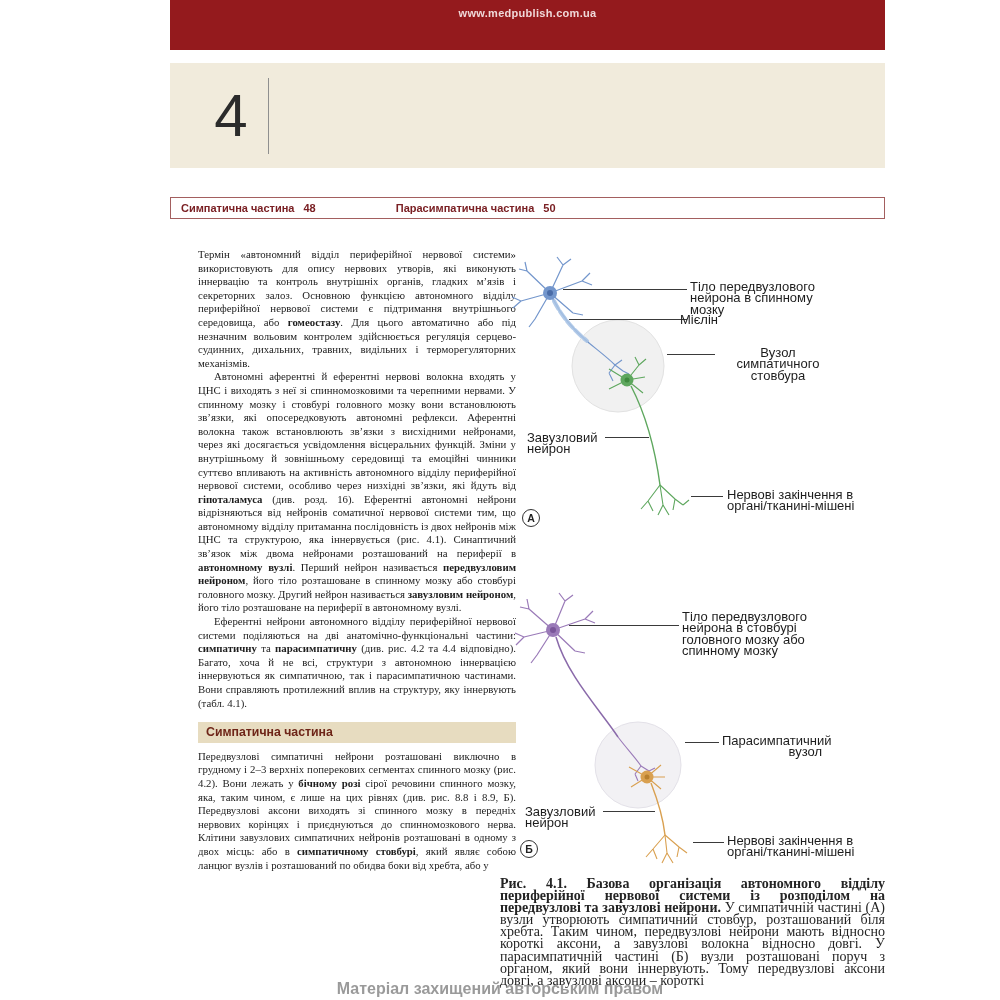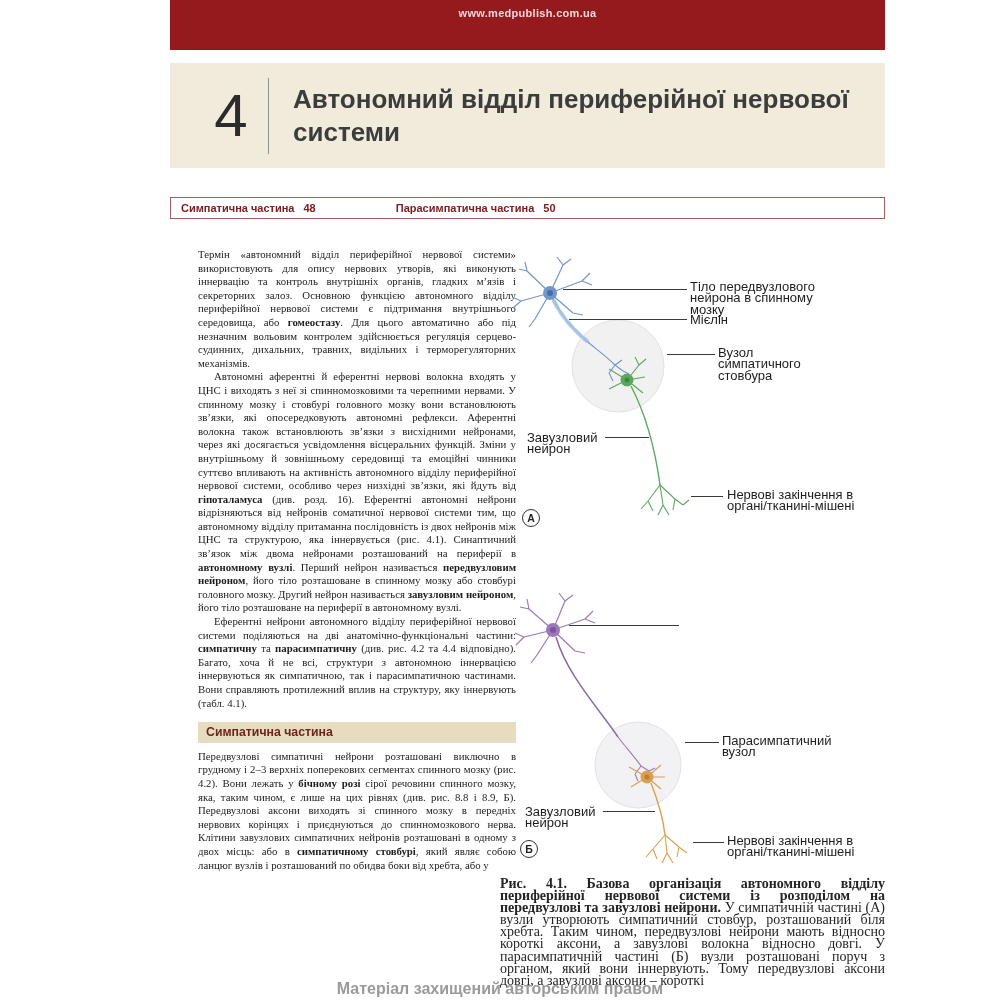--- a/index.html
+++ b/index.html
@@ -42,21 +42,20 @@
 
 <div class="page">
 
   <div class="banner">
     <span>www.medpublish.com.ua</span>
   </div>
 
   <div class="chapter-head">
     <div class="chapter-num">4</div>
     <div class="chapter-divider"></div>
-    <h1 class="chapter-title">Автономний відділ периферійної нервової системи</h1>
   </div>
 
   <div class="toc-box">
     <div class="toc-item">
       <span>Симпатична частина</span>
       <span class="toc-page">48</span>
     </div>
     <div class="toc-item">
       <span>Парасимпатична частина</span>
       <span class="toc-page">50</span>
@@ -100,23 +99,23 @@
       <path d="M126 133 C 140 160, 150 195, 155 232" stroke="#5ea75e" stroke-width="1.4" fill="none"></path>
       <g stroke="#5ea75e" stroke-width="1.1" fill="none">
         <path d="M155 232 L143 248 M143 248 L136 256 M143 248 L148 258"></path>
         <path d="M155 232 L158 252 M158 252 L153 262 M158 252 L164 262"></path>
         <path d="M155 232 L170 246 M170 246 L168 257 M170 246 L178 252 M178 252 L184 247"></path>
       </g>
     </svg>
     <div class="dline" style="left:58px; top:36px; width:124px;"></div>
     <div class="dlabel" style="left:185px; top:28px; width:125px;">Тіло передвузлового нейрона в спинному мозку</div>
     <div class="dline" style="left:64px; top:66px; width:118px;"></div>
-    <div class="dlabel" style="left:185px; top:61px; width:120px;">Мієлін</div>
+    <div class="dlabel" style="left:175px; top:61px; width:120px;">Мієлін</div>
     <div class="dline" style="left:162px; top:101px; width:48px;"></div>
-    <div class="dlabel" style="left:213px; top:94px; width:120px;">Вузол симпатичного стовбура</div>
+    <div class="dlabel" style="left:213px; top:94px; width:120px;text-align:center;">Вузол симпатичного стовбура</div>
     <div class="dline" style="left:100px; top:184px; width:44px;"></div>
     <div class="dlabel" style="left:22px; top:179px; width:78px;">Завузловий нейрон</div>
     <div class="dline" style="left:186px; top:243px; width:32px;"></div>
     <div class="dlabel" style="left:222px; top:236px; width:140px;">Нервові закінчення в органі/тканині-мішені</div>
     <div class="letter-circle" style="left:17px; top:256px;">А</div>
   </div>
 
   <div class="diagram diagram-b">
     <svg width="380" height="295" viewBox="0 0 380 295">
       <circle cx="133" cy="180" r="43" fill="#f2f1f4" stroke="#e3e1e8"></circle>
@@ -141,22 +140,23 @@
       <circle cx="142" cy="192" r="6.5" fill="#d9a050"></circle>
       <circle cx="142" cy="192" r="2.5" fill="#b87f2e"></circle>
       <path d="M146 198 C 153 216, 158 232, 160 250" stroke="#d9a050" stroke-width="1.4" fill="none"></path>
       <g stroke="#d9a050" stroke-width="1.1" fill="none">
         <path d="M160 250 L148 264 M148 264 L141 272 M148 264 L152 274"></path>
         <path d="M160 250 L162 268 M162 268 L157 278 M162 268 L168 278"></path>
         <path d="M160 250 L174 262 M174 262 L172 272 M174 262 L182 268"></path>
       </g>
     </svg>
     <div class="dline" style="left:64px; top:40px; width:110px;"></div>
+    <div class="dlabel" style="left:177px; top:26px; width:150px;">Тіло передвузлового нейрона в стовбурі головного мозку або спинному мозку</div>
     <div class="dline" style="left:180px; top:157px; width:34px;"></div>
-    <div class="dlabel" style="left:217px; top:150px; width:100px;">Парасимпатичний вузол</div>
+    <div class="dlabel" style="left:217px; top:150px; width:100px;text-align:right;">Парасимпатичний вузол</div>
     <div class="dline" style="left:98px; top:226px; width:52px;"></div>
     <div class="dlabel" style="left:20px; top:221px; width:78px;">Завузловий нейрон</div>
     <div class="dline" style="left:188px; top:257px; width:31px;"></div>
     <div class="dlabel" style="left:222px; top:250px; width:140px;">Нервові закінчення в органі/тканині-мішені</div>
     <div class="letter-circle" style="left:15px; top:255px;">Б</div>
   </div>
 
   <p class="caption"><b>Рис. 4.1. Базова організація автономного відділу периферійної нервової системи із розподілом на передвузлові та завузлові нейрони. </b><span>У симпатичній частині (А) вузли утворюють симпатичний стовбур, розташований біля хребта. Таким чином, передвузлові нейрони мають відносно короткі аксони, а завузлові волокна відносно довгі. У парасимпатичній частині (Б) вузли розташовані поруч з органом, який вони іннервують. Тому передвузлові аксони довгі, а завузлові аксони – короткі</span></p>
 
   <div class="footer">

